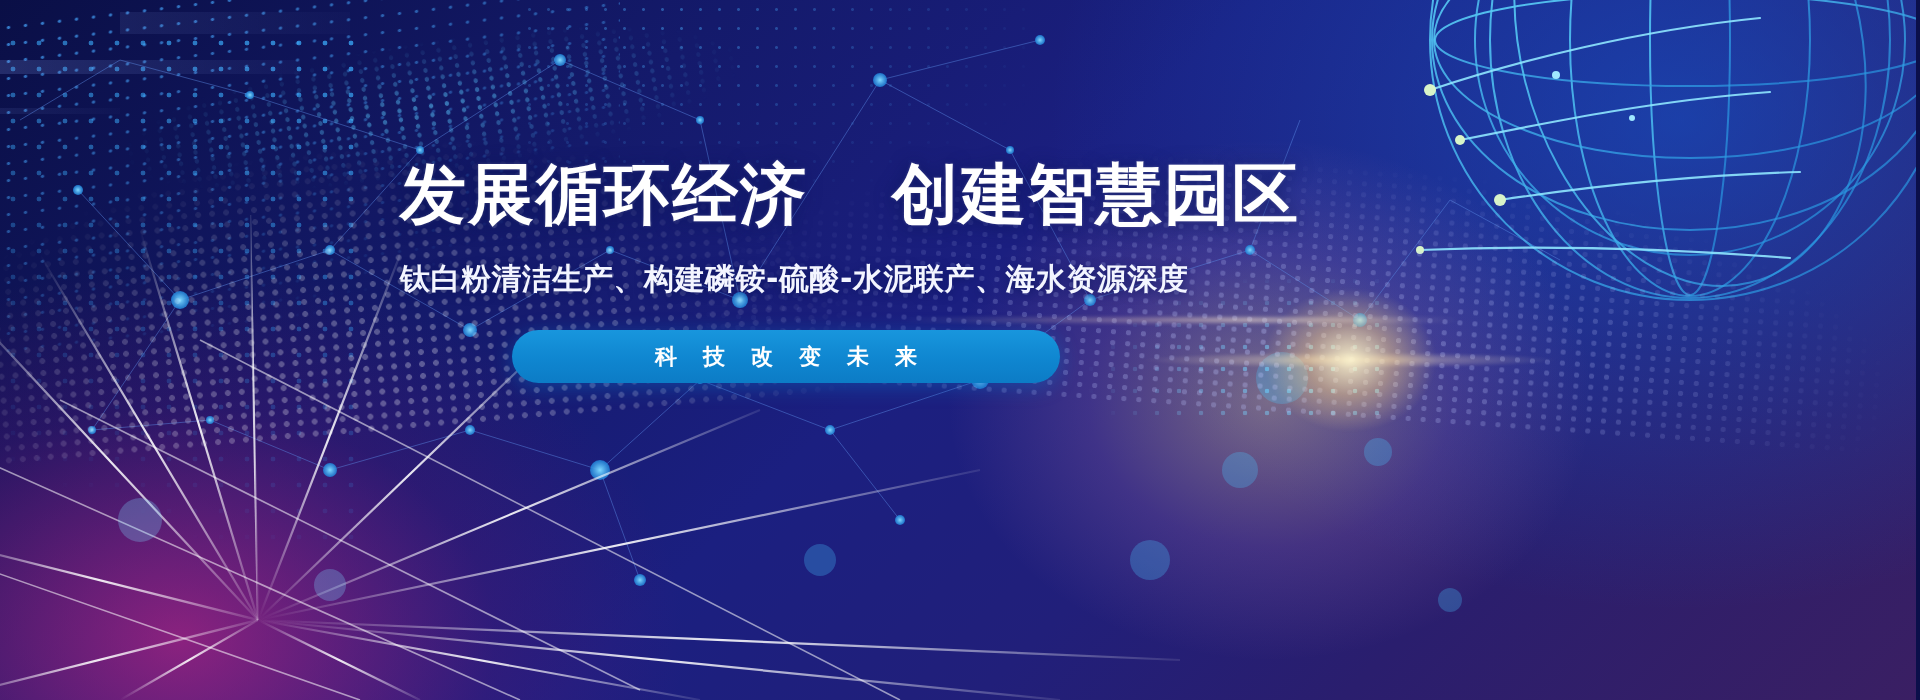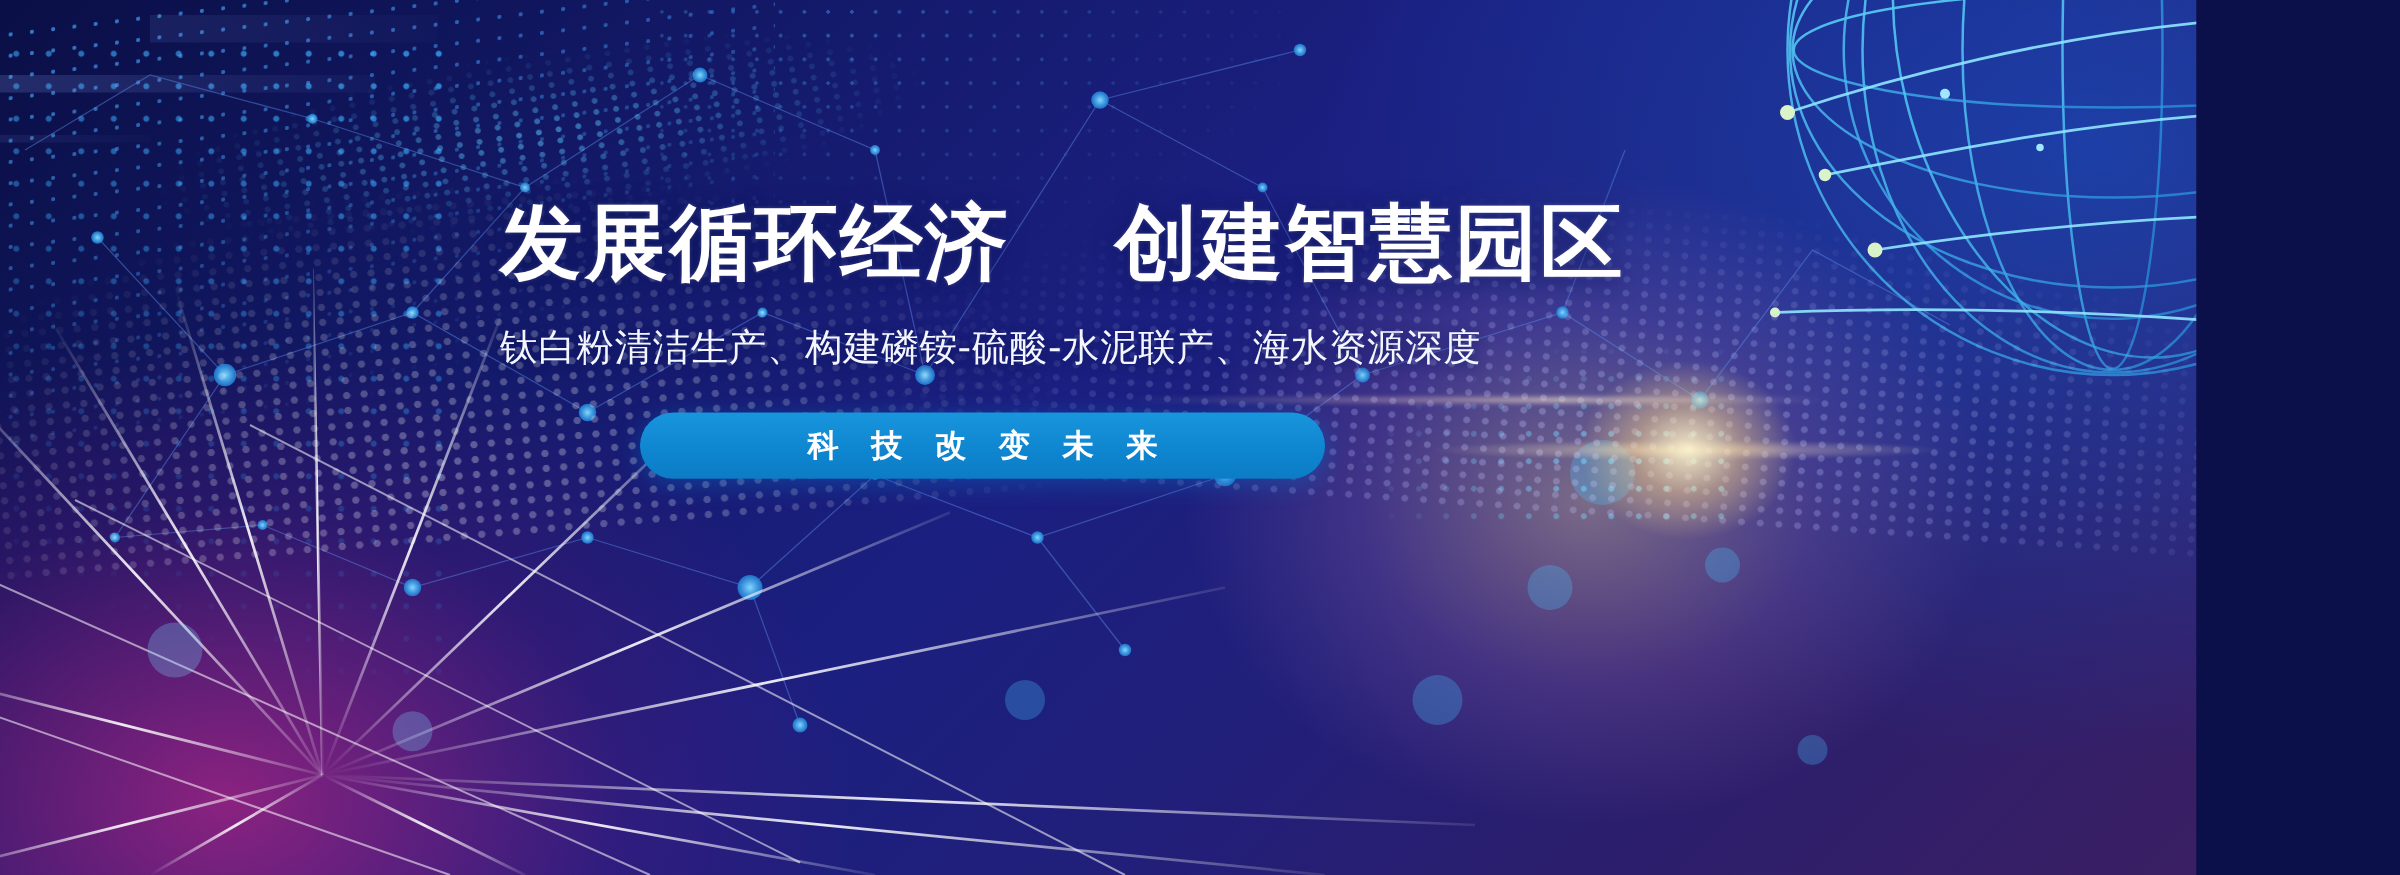--- a/index.html
+++ b/index.html
@@ -6,21 +6,21 @@
   * { margin:0; padding:0; box-sizing:border-box; }
   html, body {
     width:1920px; height:700px;
     overflow:hidden;
     background:#0b0f4a;
     font-family:"DejaVu Sans","Liberation Sans",sans-serif;
   }
 
   #banner{
     position:relative;
-    width:1757px; height:700px;
+    width:1916px; height:700px;
     overflow:hidden;
     background:
       radial-gradient(ellipse 520px 420px at 1270px 400px, rgba(255,215,150,0.40) 0%, rgba(210,140,190,0.18) 35%, rgba(0,0,0,0) 62%),
       radial-gradient(ellipse 900px 700px at 1680px 120px, rgba(20,90,210,0.55) 0%, rgba(12,30,120,0.0) 70%),
       radial-gradient(ellipse 700px 520px at 180px 640px, rgba(235,40,140,0.55) 0%, rgba(120,20,120,0.22) 45%, rgba(0,0,0,0) 72%),
       linear-gradient(135deg,#0a0f46 0%,#141a6b 28%,#1b1f80 48%,#211f7a 64%,#2a1e6e 78%,#3a1f63 100%);
   }
 
   
   .layer{ position:absolute; inset:0; pointer-events:none; }
@@ -120,39 +120,39 @@
     letter-spacing:2px;
     white-space:nowrap;
     text-shadow:0 2px 18px rgba(10,20,90,0.75), 0 0 3px rgba(255,255,255,0.25);
   }
   .title .gap{ display:inline-block; width:34px; }
 
   .subtitle{
     margin-top:26px;
     font-size:30px;
     line-height:1.55;
-    font-weight:400;
+    font-weight:700;
     color:#f3f5ff;
     letter-spacing:0.5px;
     text-shadow:0 2px 10px rgba(10,20,90,0.7);
   }
   .subtitle div{ white-space:nowrap; }
 
   .cta{
     margin-top:28px;
     margin-left:112px;
     display:inline-flex;
     align-items:center;
     justify-content:center;
     width:548px;
     height:53px;
     border-radius:27px;
     background:linear-gradient(180deg,#1896dd 0%,#0f86d0 55%,#0c7cc6 100%);
     color:#ffffff;
-    font-size:25px;
+    font-size:22px;
     font-weight:600;
     letter-spacing:26px;
     text-indent:26px;
     box-shadow:0 4px 20px rgba(10,110,200,0.45);
     cursor:pointer;
     user-select:none;
   }
 </style>
 </head>
 <body>

